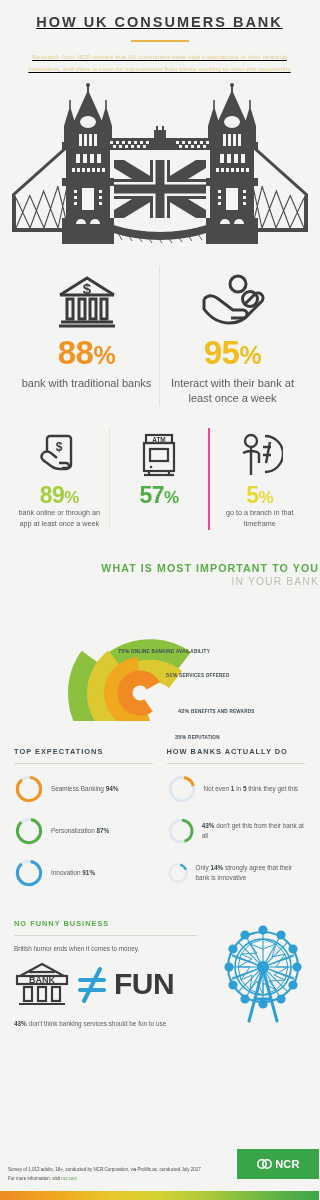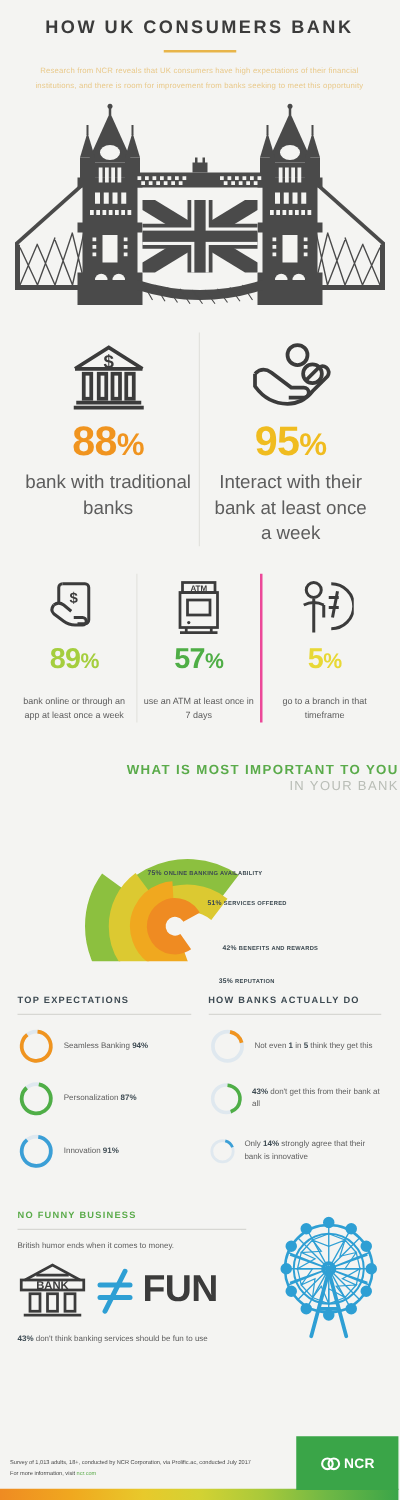--- a/index.html
+++ b/index.html
@@ -10,21 +10,21 @@
   }
   .page {
     position: relative;
     width: 319px;
     height: 1200px;
     background: #f4f4f2;
     overflow: hidden;
   }
 
   
-  .header { padding: 14px 6px 0; text-align: center; }
+  .header { padding: 14px 6px 0; text-align: center; text-decoration: underline; }
   .title {
     font-size: 14.5px;
     font-weight: bold;
     letter-spacing: 2.0px;
     color: #3b3b3b;
     line-height: 1.2;
   }
   .title-rule {
     width: 58px; height: 2px;
     background: #e8b54a;
@@ -60,21 +60,21 @@
   .icon-box { height: 70px; display:flex; align-items:center; justify-content:center; }
   .big-num {
     font-size: 33px;
     font-weight: bold;
     letter-spacing: -.5px;
     line-height: 1;
     margin-bottom: 7px;
   }
   .big-num .pct { font-size: 25px; }
   .stat-cap {
-    font-size: 15px;
+    font-size: 11px;
     color: #5d5d5d;
     line-height: 1.35;
   }
 
   
   .stat-triple {
     display: flex;
     margin-top: 22px;
     padding: 0 10px;
   }
@@ -83,21 +83,21 @@
     text-align: center;
     padding: 0 3px;
   }
   .stat-triple .cell.div { border-left: 1px solid #e4e4e0; border-right: 2px solid #ec4899; }
   .tri-icon { height: 56px; display:flex; align-items:center; justify-content:center; }
   .mid-num {
     font-size: 23px;
     font-weight: bold;
     line-height: 1;
     letter-spacing: -.5px;
-    margin-bottom: 18px;
+    margin-bottom: 1px;
   }
   .mid-num .pct { font-size: 17px; }
   .tri-cap { font-size: 7.2px; color: #5d5d5d; line-height: 1.5; }
 
   
   .sec-head { text-align: right; margin-top: 32px; }
   .sec-head .l1 {
     font-size: 10.6px; font-weight: bold; letter-spacing: 1.1px; color: #5aab4a;
   }
   .sec-head .l2 {
@@ -149,21 +149,21 @@
     position: absolute; left: 0; bottom: 0; width: 100%;
   }
   .foot-inner { position: relative; height: 42px; }
   .foot-text {
     position: absolute; left: 8px; bottom: 8px;
     font-size: 4.5px; color: #4a4a4a; line-height: 1.85;
   }
   .foot-text a { color: #5aab4a; text-decoration: none; }
   .ncr-badge {
     position: absolute; right: 0; top: 0;
-    width: 82px; height: 43px;
+    width: 82px; height: 30px;
     background: #3aa548;
     display: flex; align-items: center; justify-content: center; gap: 2px;
   }
   .ncr-text { color: #fff; font-size: 11px; font-weight: bold; letter-spacing: .3px; }
   .grad-bar {
     height: 9px;
     background: linear-gradient(90deg,#ef8b22 0%, #f0a81f 18%, #e8c92b 36%, #d3d233 50%, #a9c93a 66%, #6fb845 82%, #3aa548 100%);
   }
 </style>
 </head>
@@ -410,21 +410,20 @@
             <path d="M11 42 L11 38 M31 42 L31 38"></path>
             <path d="M6 42 L36 42"></path>
           </g>
           <text x="21" y="9" font-family="Liberation Sans, sans-serif" font-size="6.4" font-weight="bold" fill="#3b3b3b" text-anchor="middle">ATM</text>
           <circle cx="13" cy="34" r="1.3" fill="#3b3b3b"></circle>
         </svg>
       </div>
       <div class="mid-num" style="color:#4fae46">
         <span>57</span><span class="pct">%</span>
       </div>
-      <div class="tri-cap">use an ATM at least once in 7 days</div>
     </div>
     <div class="cell">
       <div class="tri-icon">
         <svg width="46" height="46" viewBox="0 0 46 46">
           <g fill="none" stroke="#3b3b3b" stroke-width="2.4">
             <circle cx="14" cy="8" r="6"></circle>
             <path d="M14 15 L14 42"></path>
             <path d="M6 20 q8 -4 16 0"></path>
             <path d="M22 20 L22 30"></path>
             <path d="M28 3 a18 18 0 0 1 0 36"></path>

